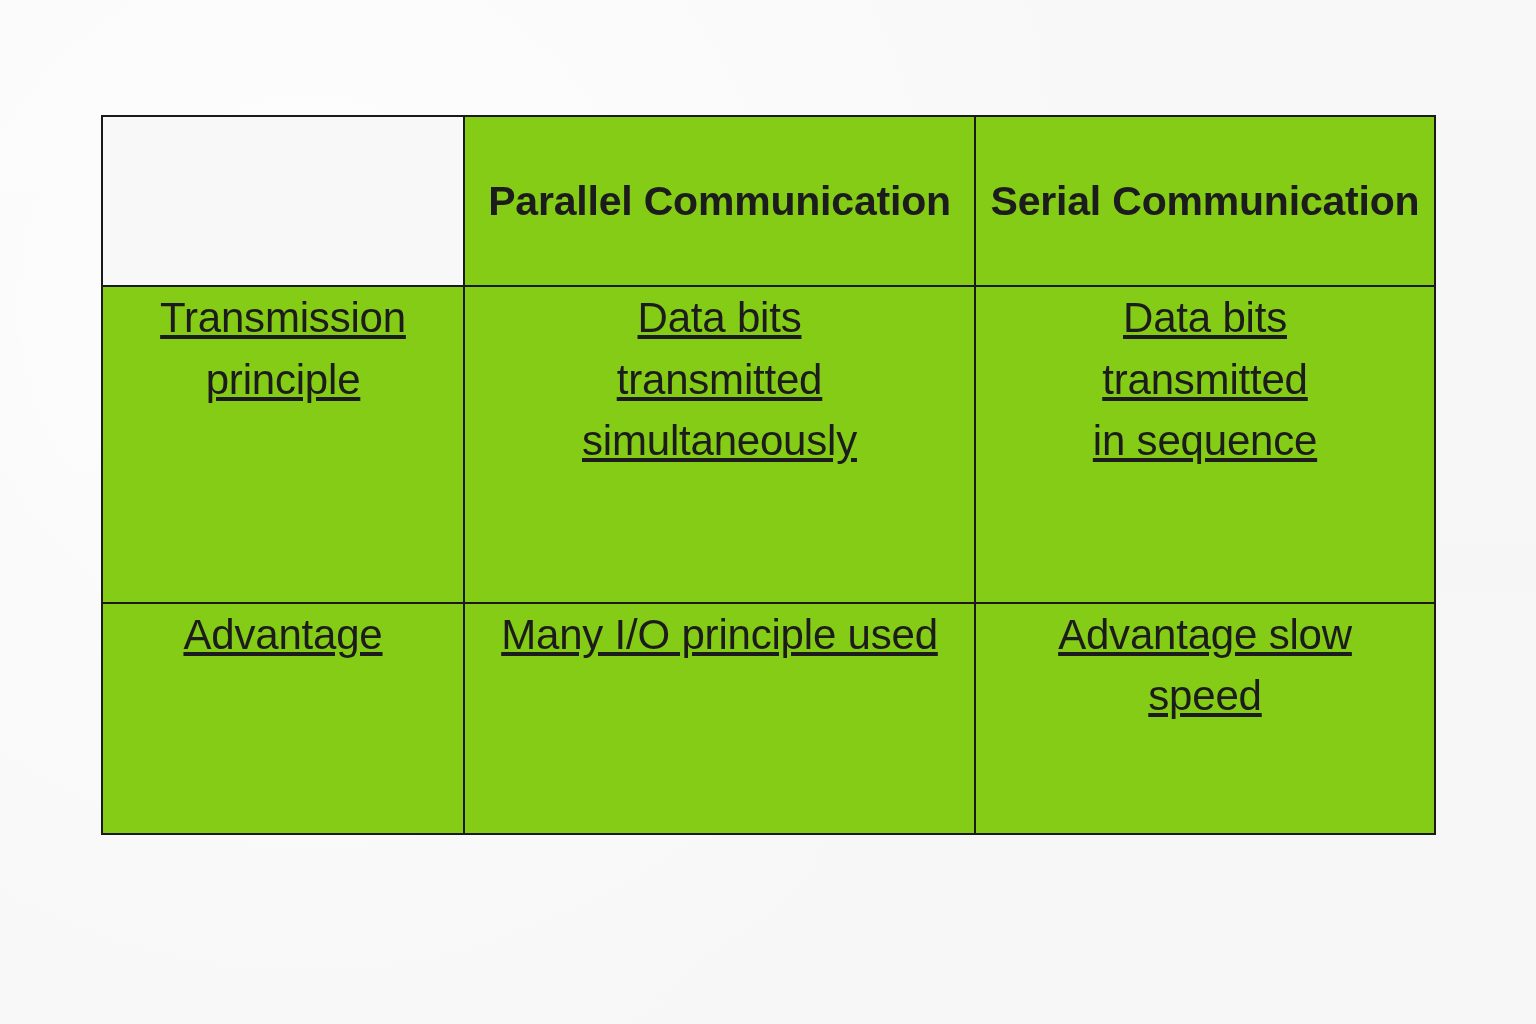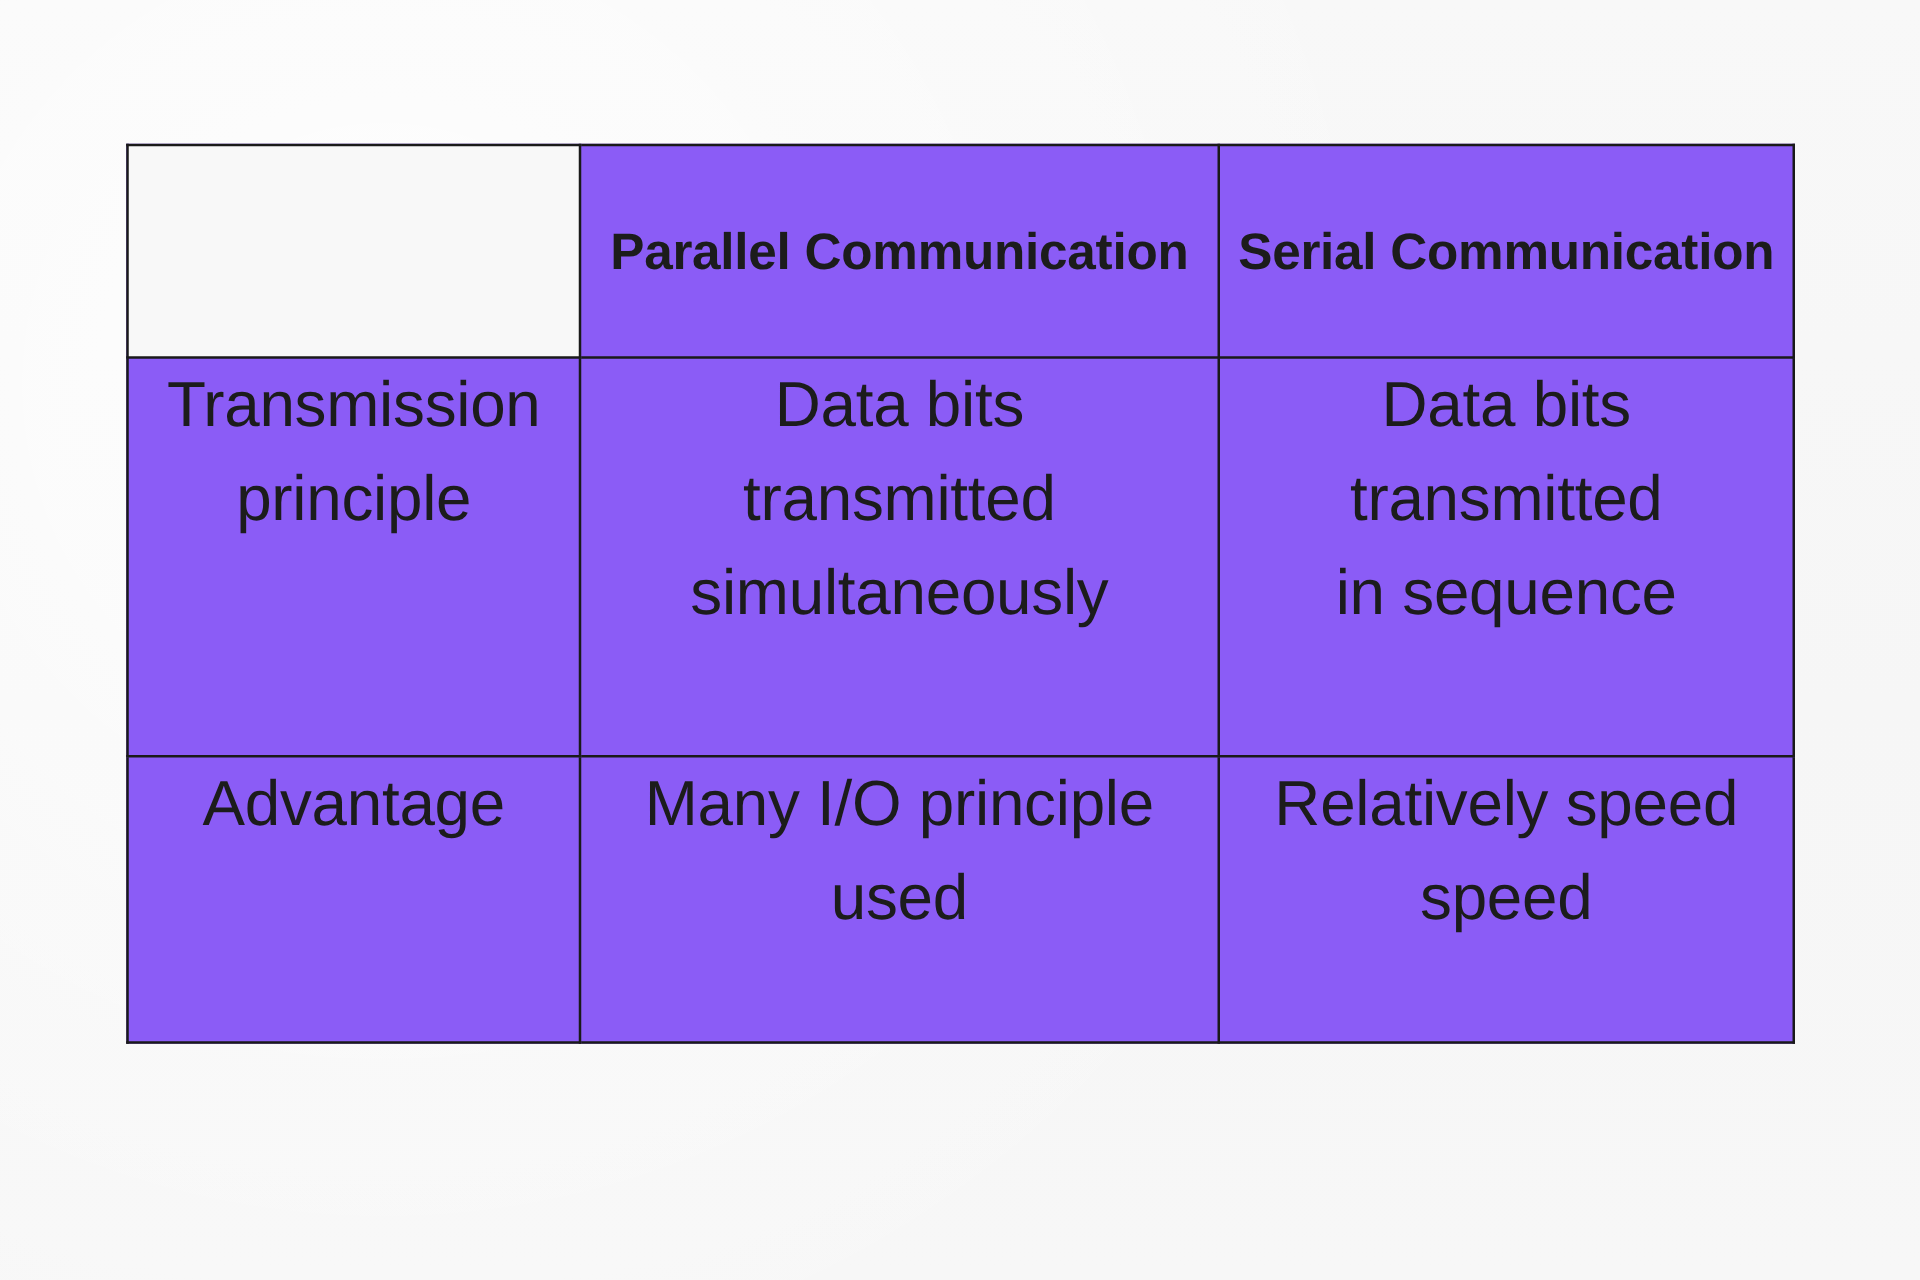--- a/index.html
+++ b/index.html
@@ -33,21 +33,21 @@
     top: 115px;
     width: 1333px;
     height: 720px;
   }
 
   table.compare {
     border-collapse: collapse;
     width: 100%;
     height: 100%;
     table-layout: fixed;
-    background: #8b5cf6;
+    background: #84cc16;
   }
 
   table.compare col.col-label { width: 362px; }
   table.compare col.col-parallel { width: 511px; }
   table.compare col.col-serial { width: 460px; }
 
   table.compare th,
   table.compare td {
     border: 2.5px solid #1a1a1a;
     text-align: center;
@@ -69,25 +69,26 @@
     vertical-align: middle;
     padding: 0 14px;
   }
 
   
   tr.body-row-tall { height: 223px; }
   tr.body-row { height: 163px; }
 
   td.cell {
     font-weight: normal;
-    font-size: 51px;
+    font-size: 42px;
     line-height: 1.47;
     letter-spacing: -0.2px;
     vertical-align: top;
     padding: 32px 18px 0 18px;
+    text-decoration: underline;
   }
 
   td.cell .cell-text {
     display: block;
     white-space: pre-line;
   }
 
   td.cell.wrap .cell-text {
     white-space: normal;
   }
@@ -131,19 +132,19 @@
         </td>
       </tr>
       <tr class="body-row">
         <td class="cell">
           <span class="cell-text">Advantage</span>
         </td>
         <td class="cell wrap">
           <span class="cell-text">Many I/O principle used</span>
         </td>
         <td class="cell">
-          <span class="cell-text">Relatively speed
+          <span class="cell-text">Advantage slow
 speed</span>
         </td>
       </tr>
     </tbody>
   </table>
 </div>
 
 </body></html>

